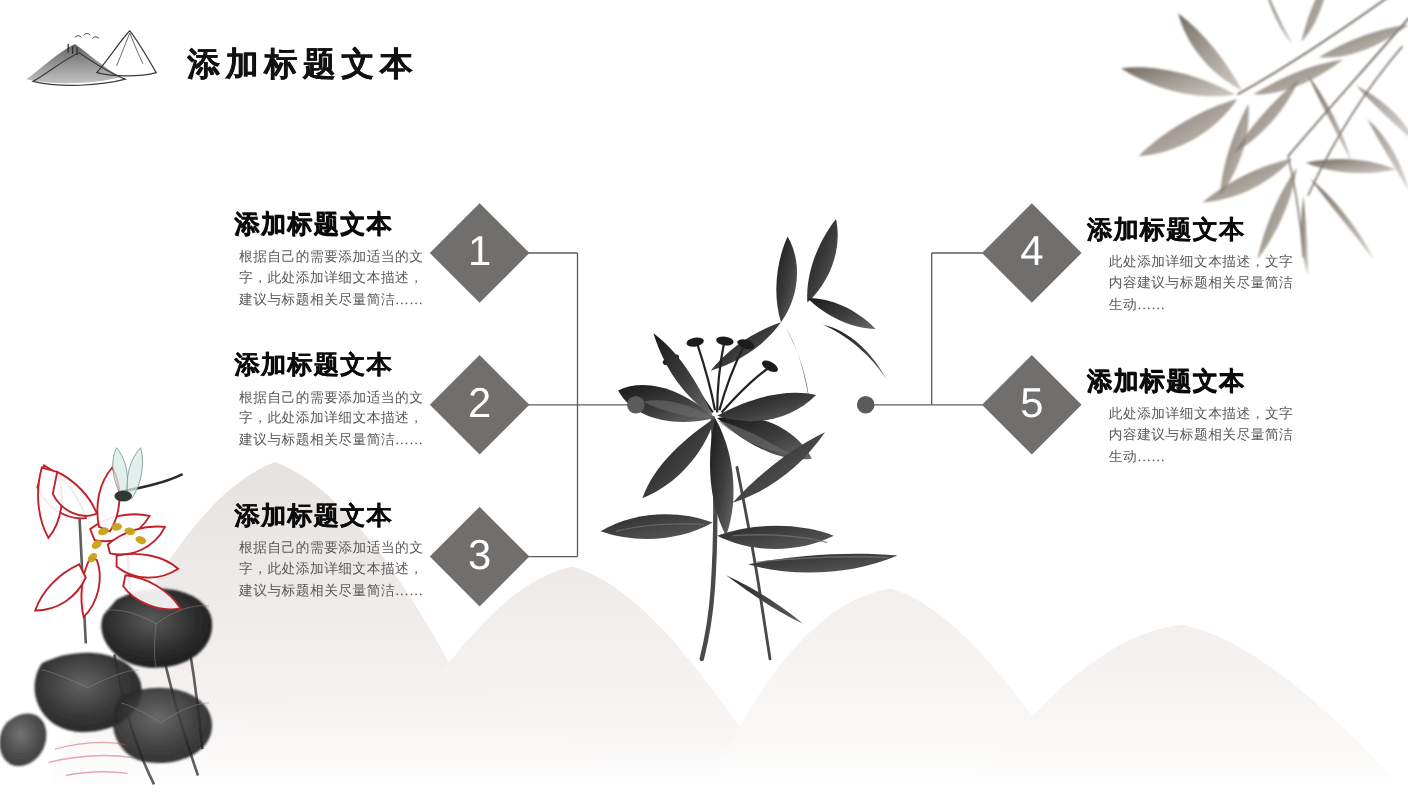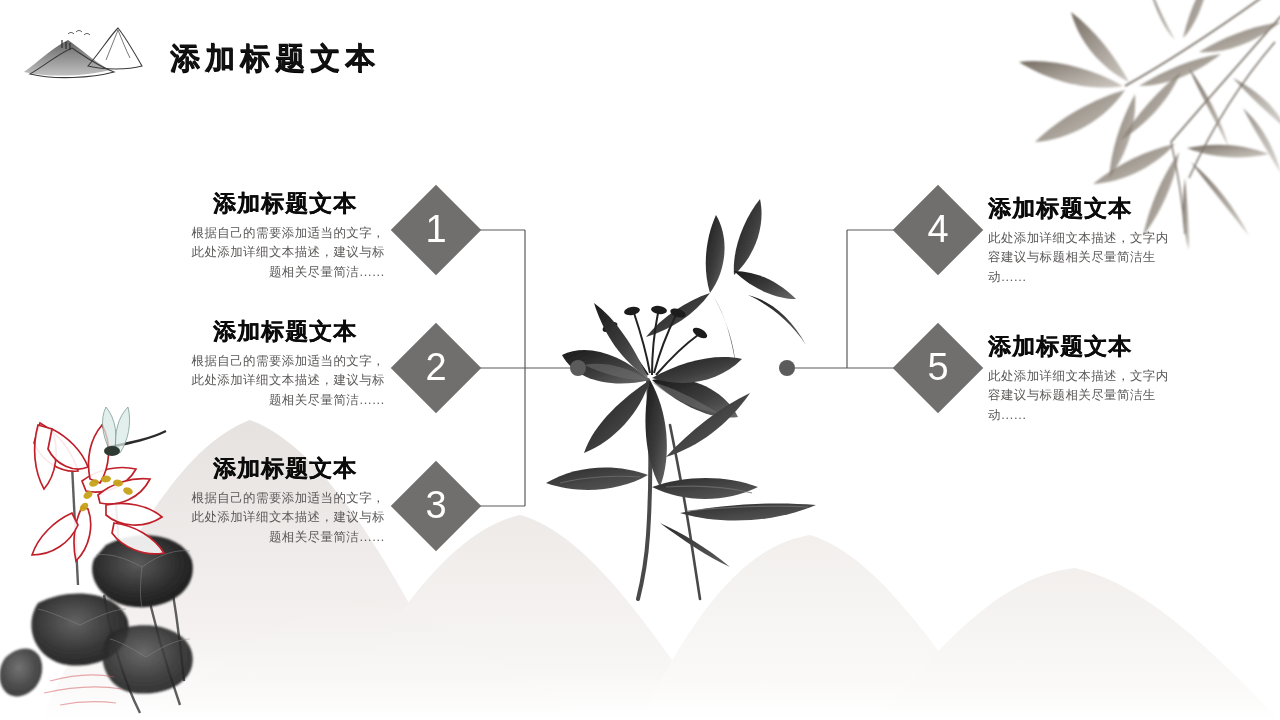--- a/index.html
+++ b/index.html
@@ -61,20 +61,21 @@
     letter-spacing:1px; line-height:1.25;
     font-family:"Liberation Serif","DejaVu Serif",serif;
     text-shadow:0.4px 0.4px 0 #000;
     white-space:nowrap;
     margin-bottom:5px;
   }
   .block .body {
     font-size:12.5px; color:#595756; line-height:1.55;
     letter-spacing:0.4px;
     font-family:"Liberation Serif","DejaVu Serif",serif;
+    margin-left:20px;
   }
   .block.left  { text-align:right; }
   .block.left  .head { text-align:center; }
   .block.right { text-align:left; }
   .block.right .head { text-align:left; }
 </style>
 </head>
 <body>
 
 <div id="slide">

